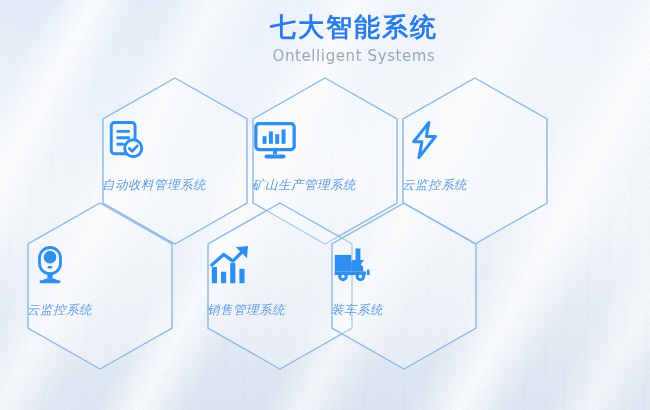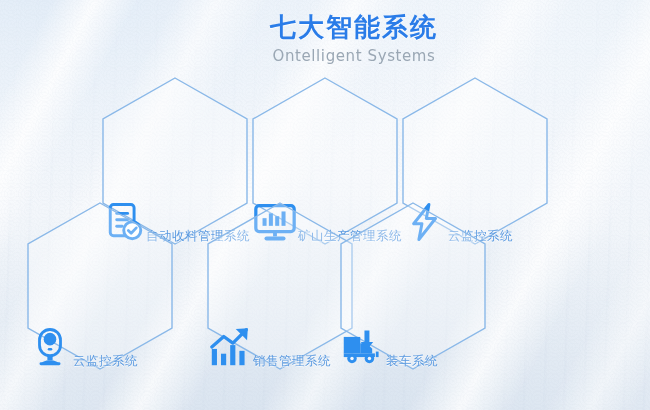--- a/index.html
+++ b/index.html
@@ -128,23 +128,24 @@
     inset: 0;
     width: 100%;
     height: 100%;
     display: block;
     overflow: visible;
   }
   .hex .hex-body {
     position: absolute;
     inset: 0;
     display: flex;
-    flex-direction: row;
-    align-items: flex-end;
+    flex-direction: column;
+    align-items: flex-start;
     justify-content: flex-start;
+    font-style: italic;
   }
   .hex .icon {
     margin-top: 40px;
     width: 46px;
     height: 46px;
     display: flex;
     align-items: center;
     justify-content: center;
   }
   .hex .icon svg { display: block; }
@@ -257,21 +258,21 @@
       <rect x="14.6" y="31" width="5.4" height="12" fill="#2e8fef"></rect>
       <rect x="24.2" y="22" width="5.4" height="21" fill="#2e8fef"></rect>
       <rect x="33.8" y="28" width="5.4" height="15" fill="#2e8fef"></rect>
       <path d="M5 24 L17.5 13 L27 20 L41 6" stroke="#2e8fef" stroke-width="3.4" stroke-linecap="round" stroke-linejoin="round" fill="none"></path>
       <path d="M30 5.2 L42.6 4.4 L41.8 17" fill="#2e8fef"></path>
     </svg>
           </div>
        <div class="label">销售管理系统</div>
      </div>
       </div>
-      <div class="hex row-bot" style="left: 340px; top: 202px;">
+      <div class="hex row-bot" style="left: 331px; top: 202px;">
     <svg class="hex-outline" viewBox="0 0 146 168" preserveAspectRatio="none">
       <polygon points="73,1 145,42 145,126 73,167 1,126 1,42" fill="rgba(255,255,255,0.30)" stroke="#8ab8e8" stroke-width="1.4"></polygon>
     </svg>
         <div class="hex-body">
        <div class="icon">
     <svg viewBox="0 0 48 48" width="46" height="44" fill="none">
       <path d="M3 13h18v18H3z" fill="#2e8fef"></path>
       <path d="M21 20h7l6 6v5H21z" fill="#2e8fef"></path>
       <path d="M3 31h34v4H3z" fill="#2e8fef"></path>
       <circle cx="12" cy="36.5" r="5.2" fill="#2e8fef"></circle>

